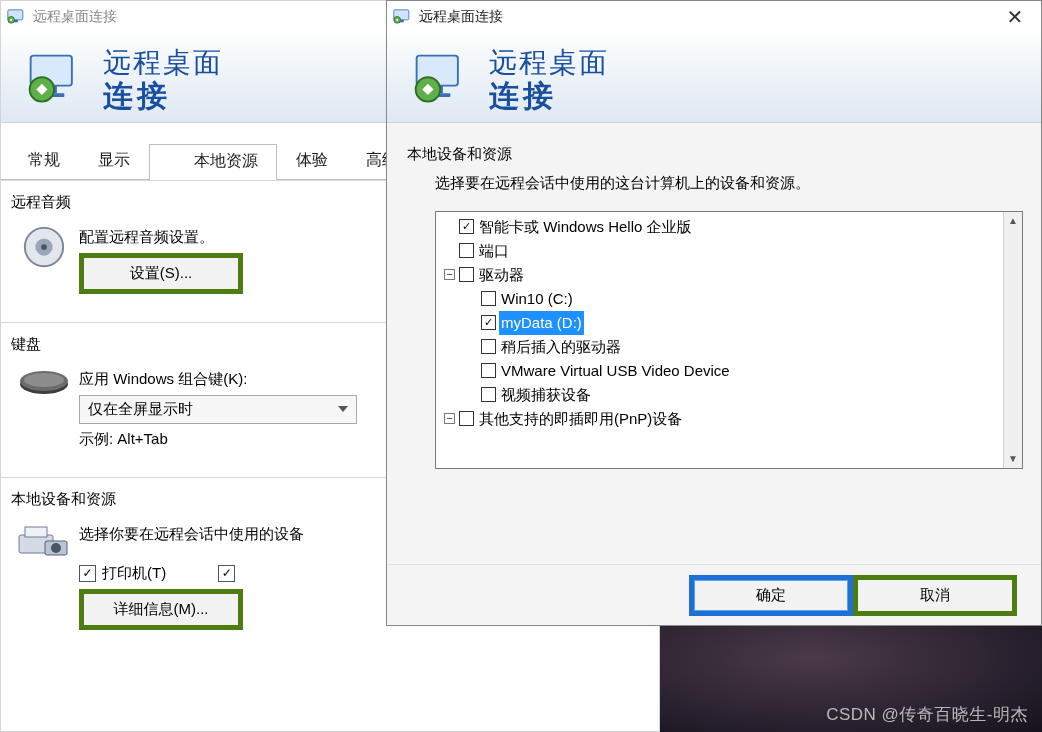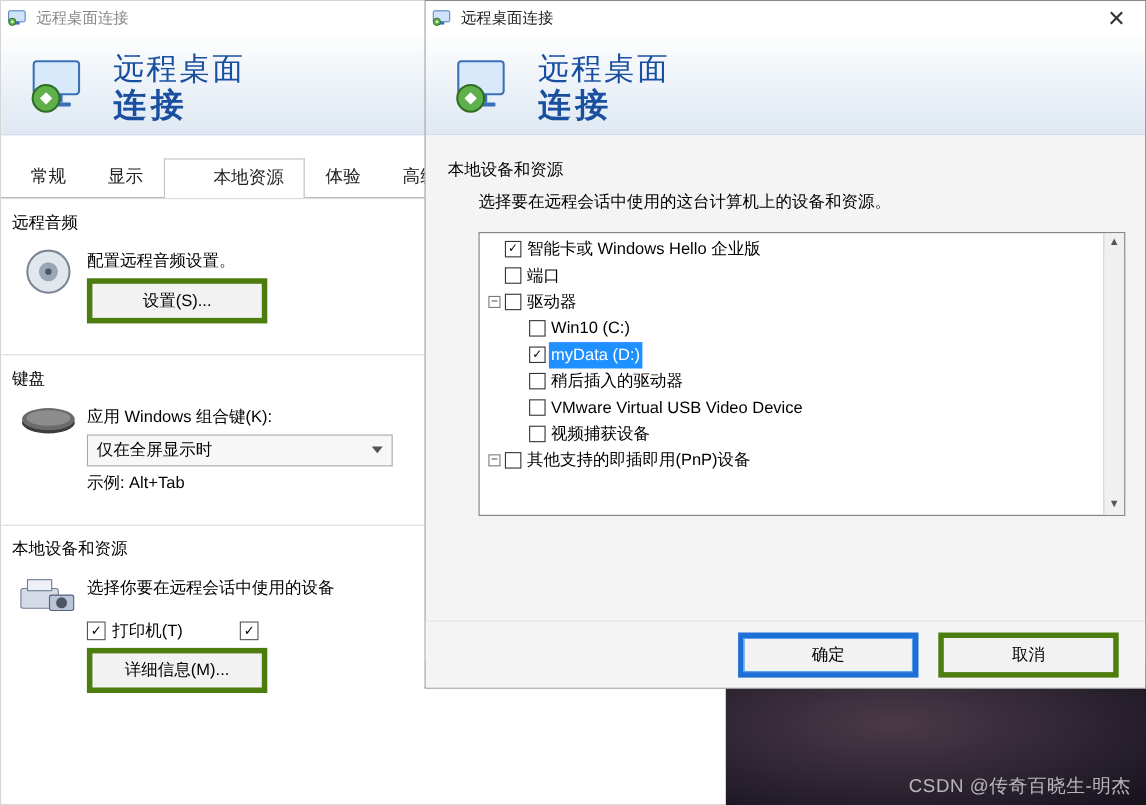--- a/index.html
+++ b/index.html
@@ -52,21 +52,21 @@
 
   .node { display:flex; align-items:center; white-space:nowrap; }
   .toggle { width:11px; height:11px; border:1px solid #7a7a7a; margin-right:4px; display:inline-flex; align-items:center; justify-content:center; font-size:11px; line-height:1; color:#333; cursor:pointer; box-sizing:border-box; }
   .toggle.minus::before{content:"−";}
   .spacer { display:inline-block; }
   .ck { width:13px; height:13px; border:1px solid #333; margin-right:3px; display:inline-flex; align-items:center; justify-content:center; font-size:11px; line-height:1; background:#fff; cursor:pointer; }
   .ck.checked::before{content:"✓"; color:#000;}
   .node .label { padding:0 2px; }
   .node .label.selected { background:#1e90ff; color:#fff; }
 
-  .dlg-buttons { position:absolute; bottom:0; left:0; right:0; height:60px; background:#f4f4f4; display:flex; justify-content:flex-end; align-items:center; padding:0 24px; gap:18px; border-top:1px solid #e2e2e2; }
+  .dlg-buttons { position:absolute; bottom:0; left:0; right:0; height:60px; background:#f4f4f4; display:flex; justify-content:flex-end; align-items:center; padding:0 24px; border-top:1px solid #e2e2e2; }
   .dlg-buttons .primary { border-color:#1e6fd6; box-shadow:inset 0 0 0 1px #5aa2ef; }
 
   
   .watermark { position:absolute; right:14px; bottom:6px; color:rgba(200,200,200,.9); font-size:17px; letter-spacing:.5px; pointer-events:none;margin-left:23px; }
   .bg-strip { position:absolute; left:660px; right:0; bottom:0; top:626px; background:radial-gradient(ellipse at 40% 30%, #4b3a48 0%, #2b2230 60%, #15121c 100%); }
 </style>
 </head>
 <body>
 
 <div class="stage">

